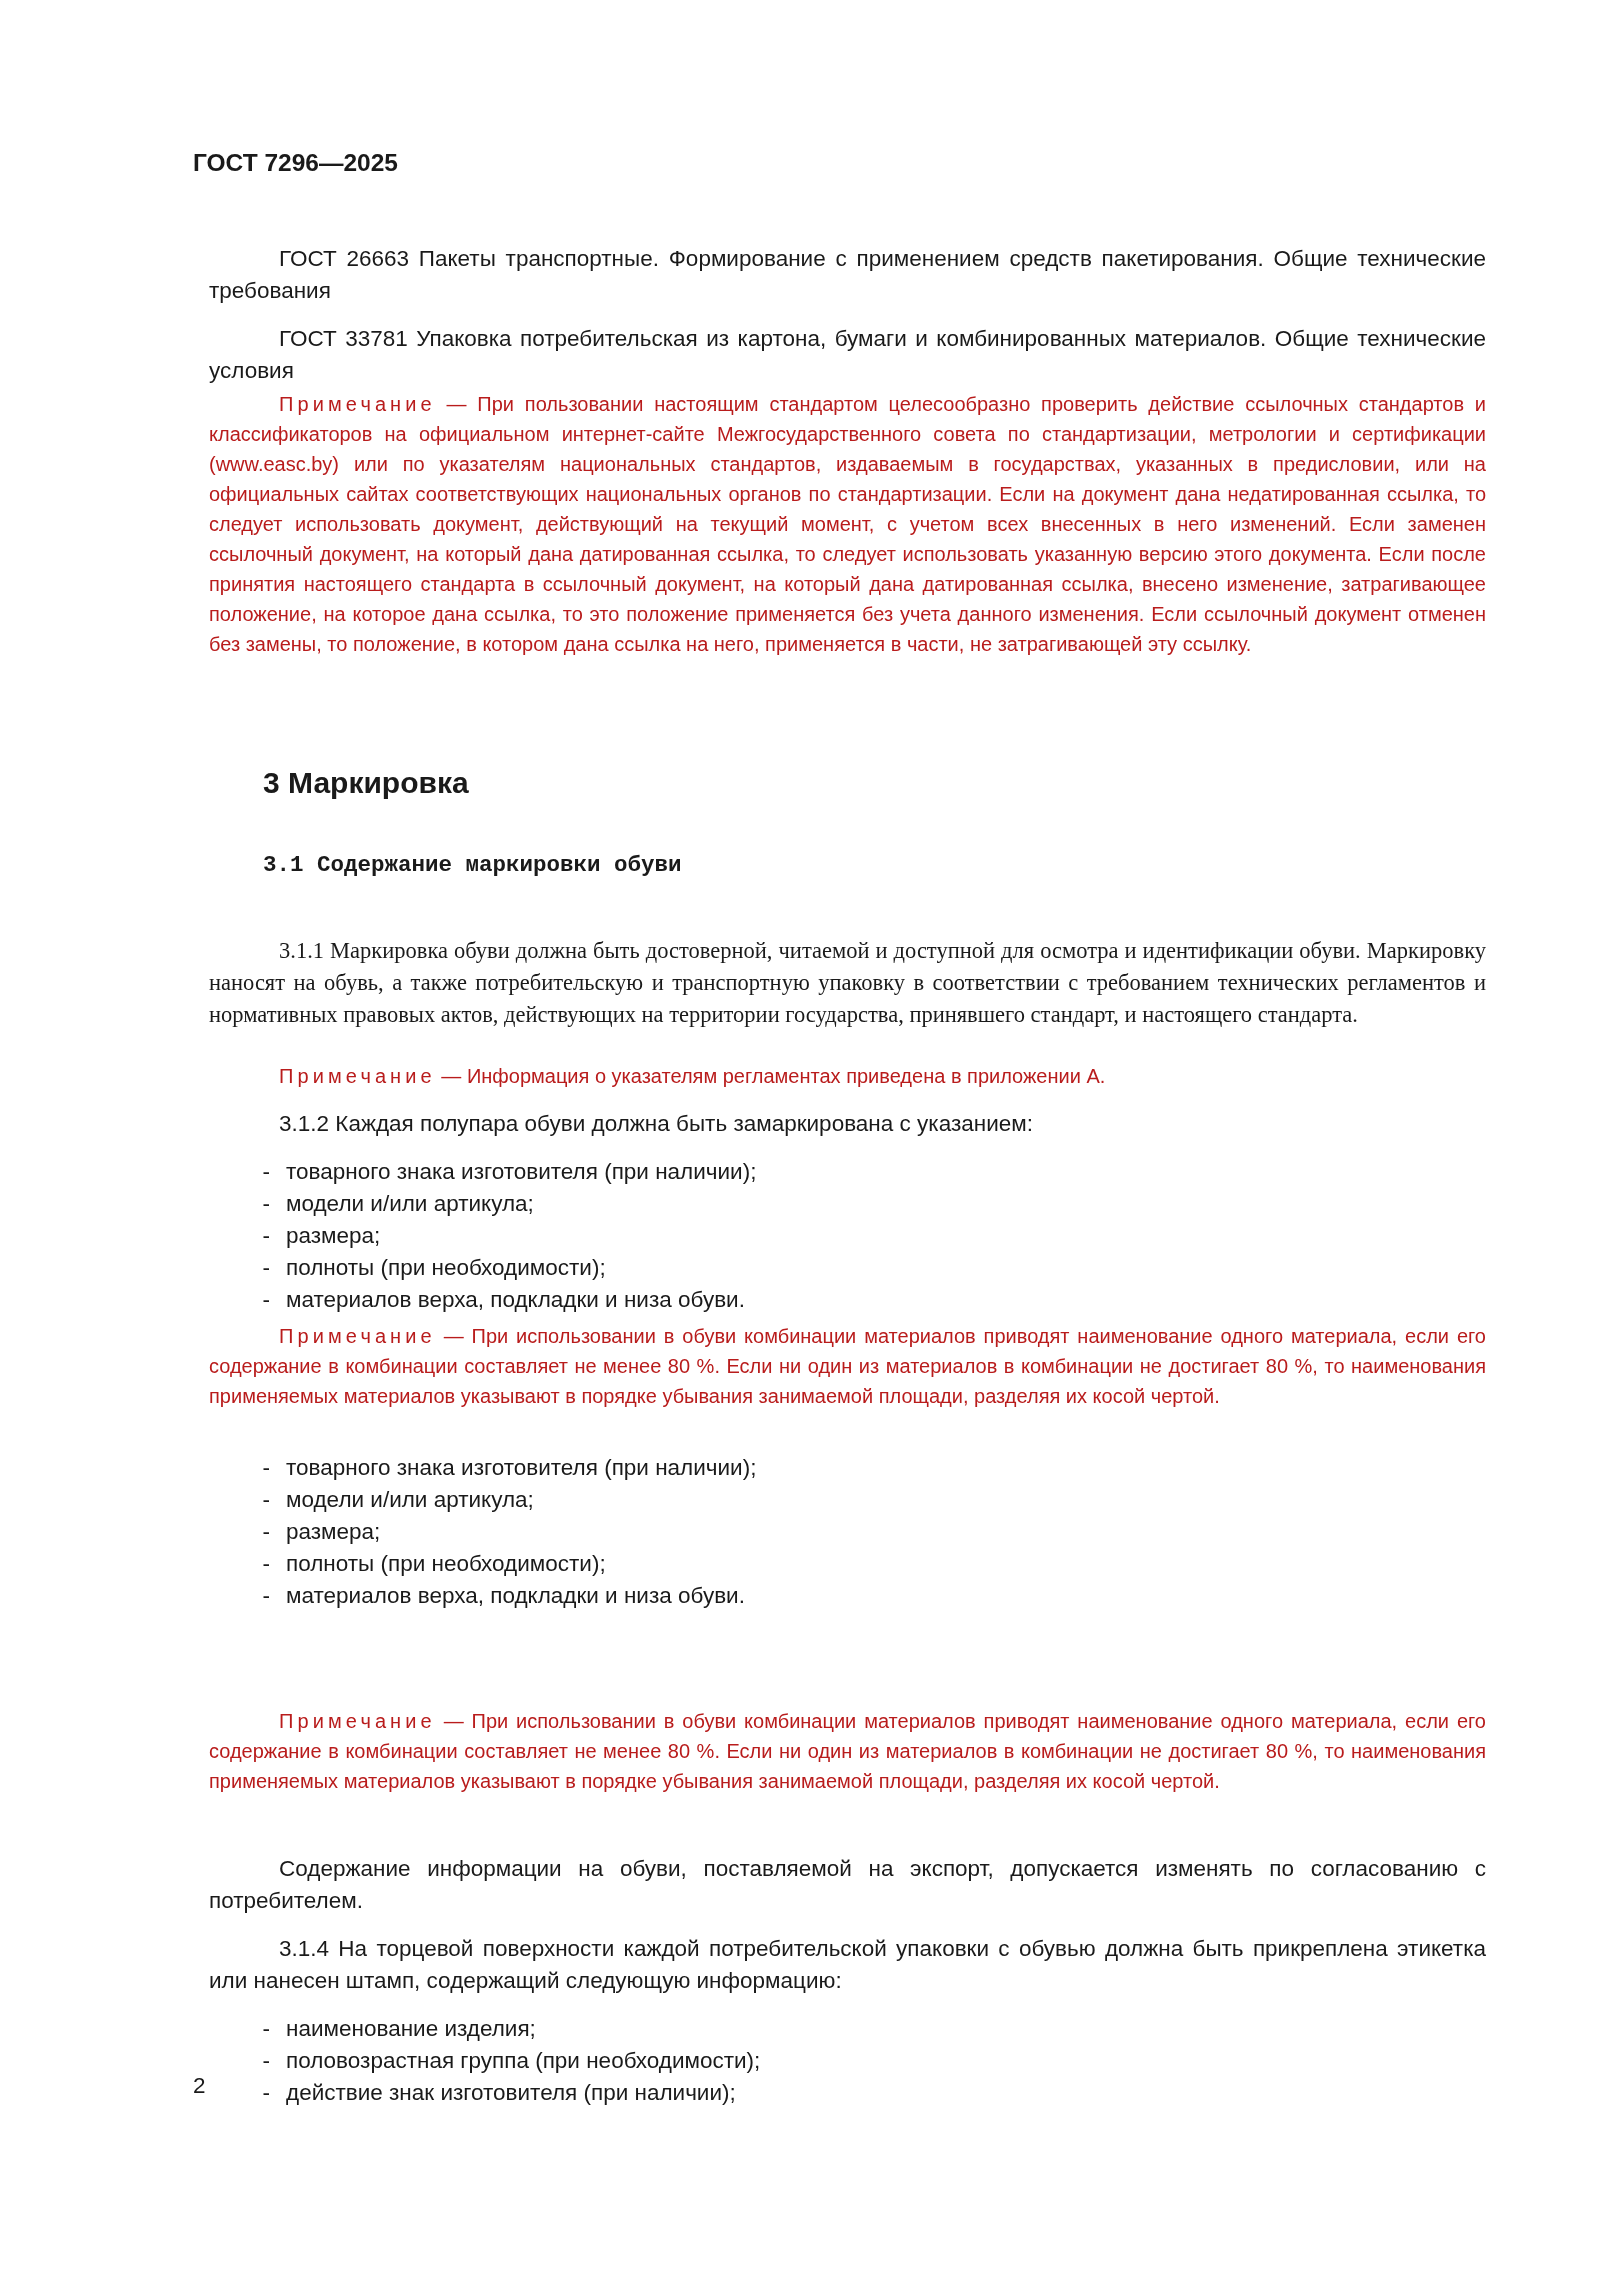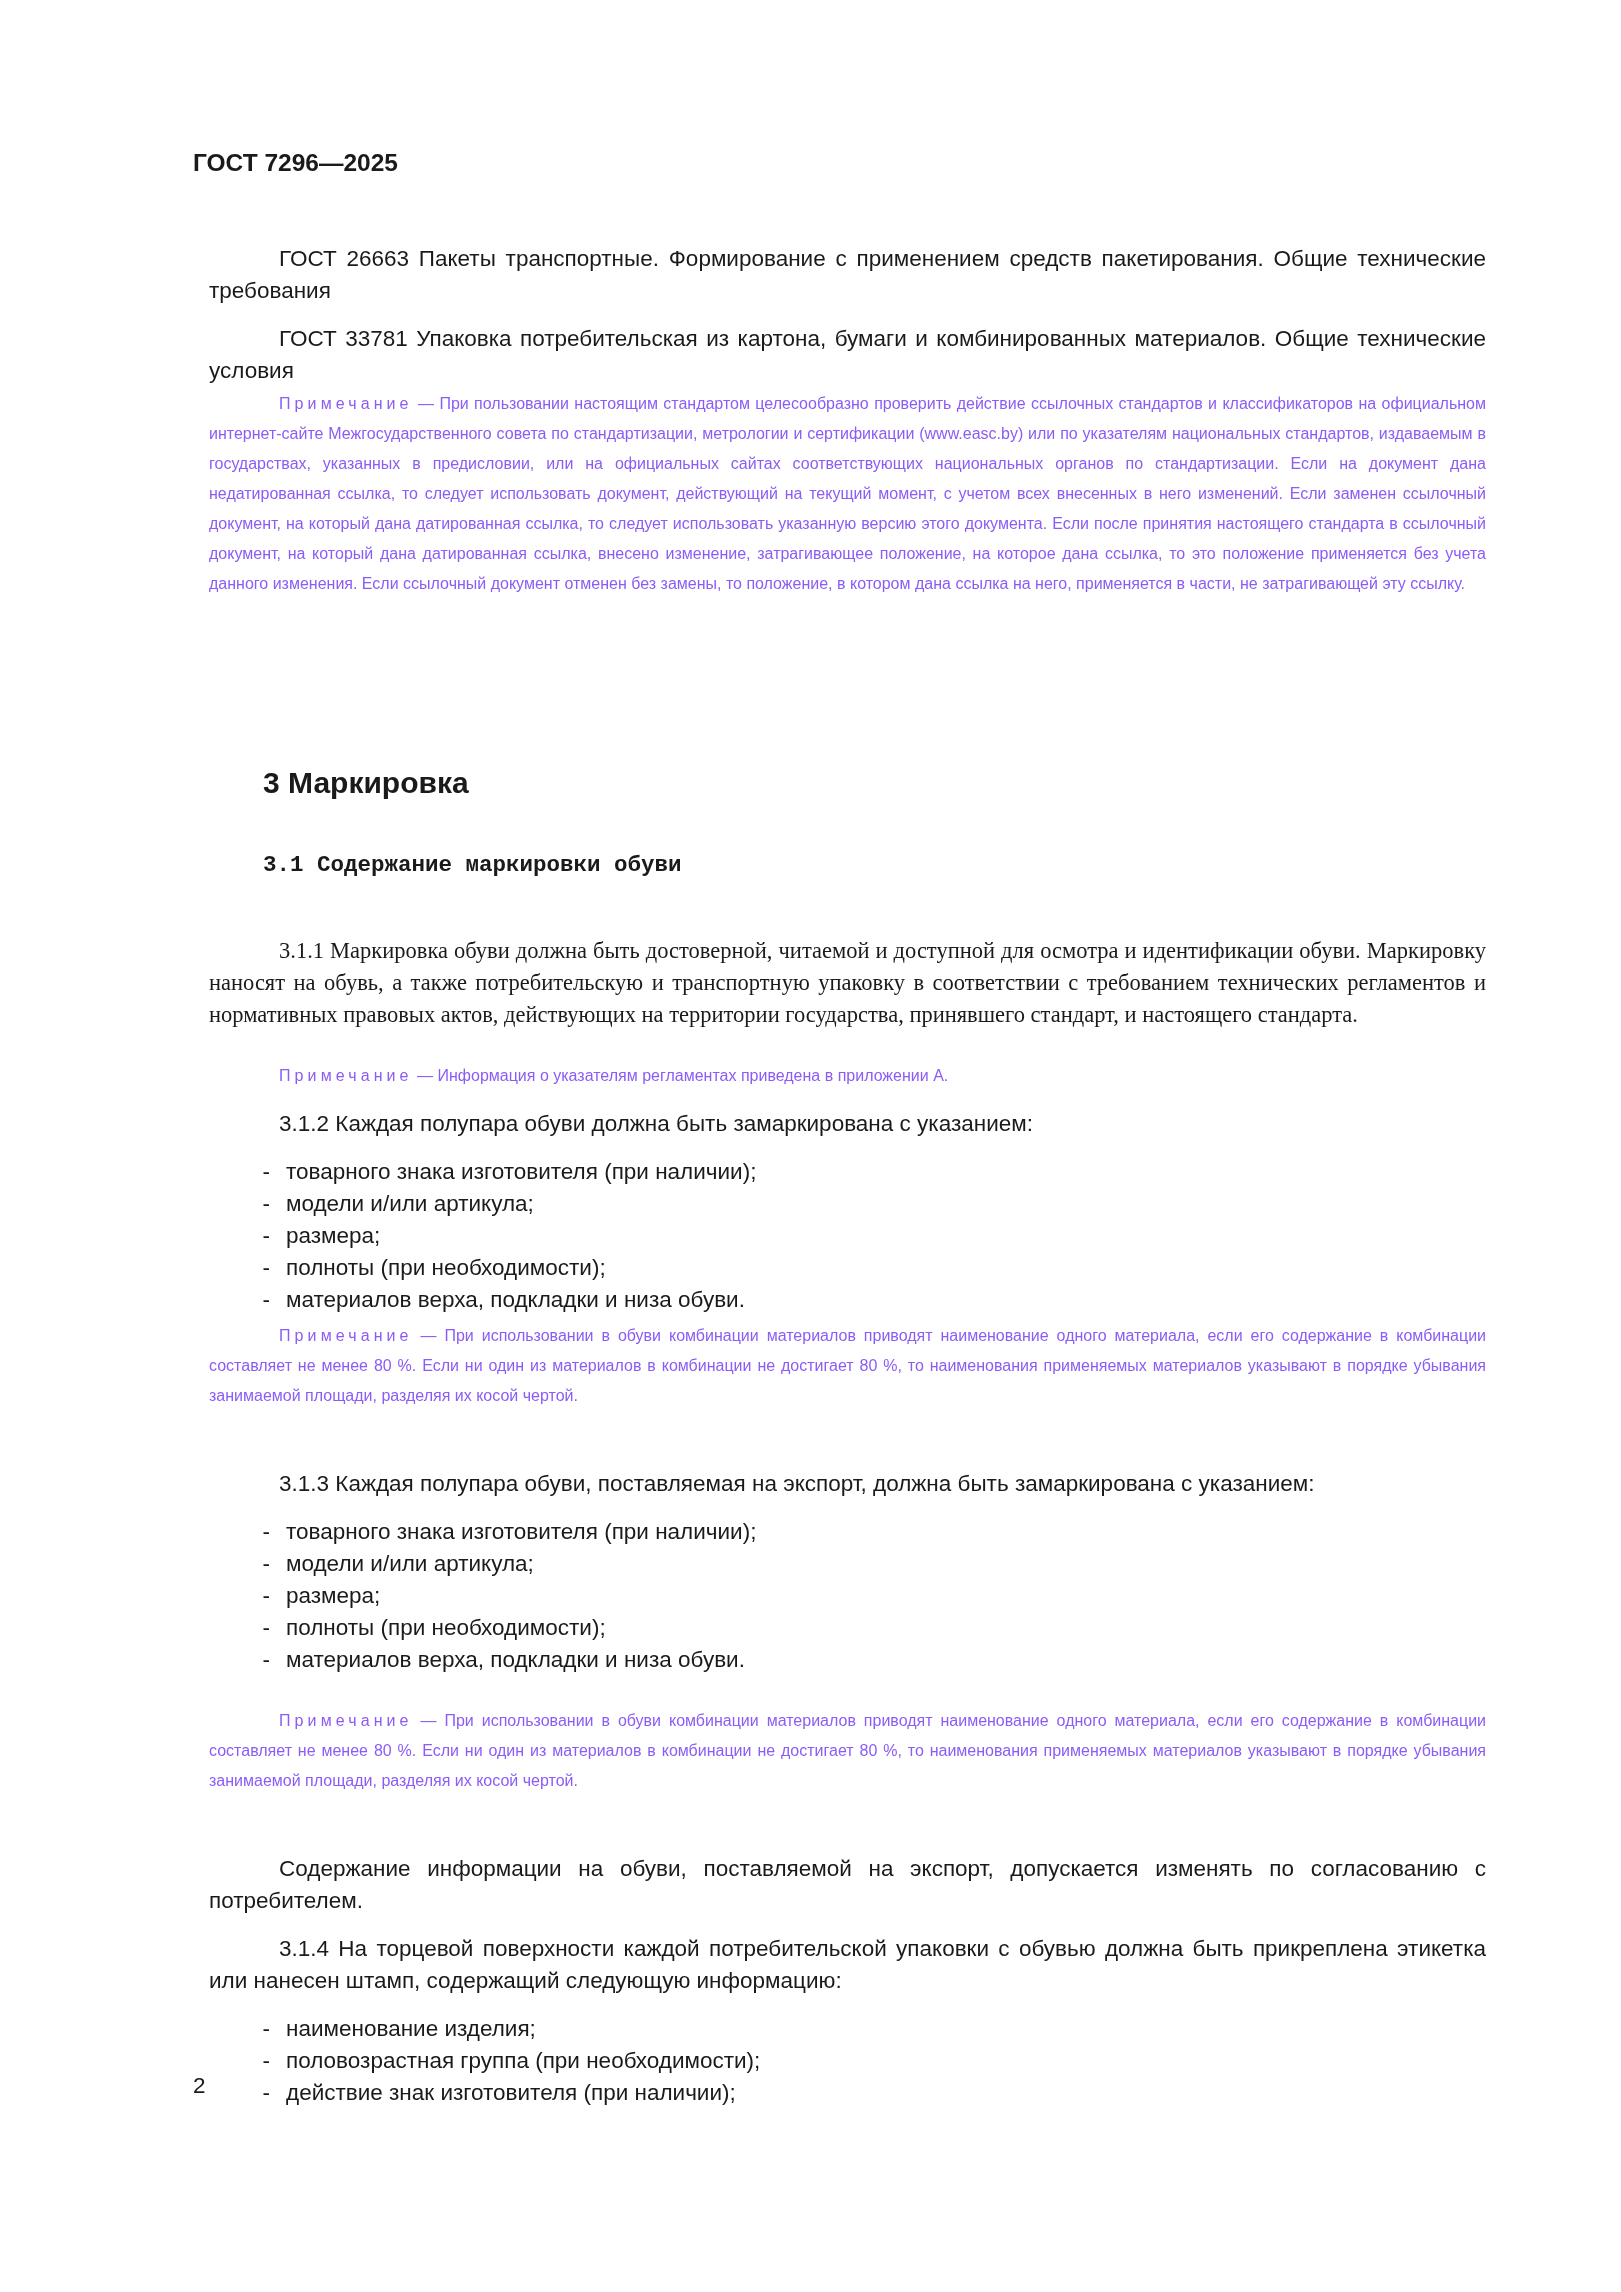--- a/index.html
+++ b/index.html
@@ -2,21 +2,21 @@
 <html><head>
 <meta charset="utf-8">
 <style>
   html, body { margin: 0; padding: 0; background: #ffffff; }
   body { width: 1621px; height: 2293px; position: relative; overflow: hidden;
          font-family: "Liberation Sans", "DejaVu Sans", sans-serif; color: #1a1a1a; }
   .page { position: absolute; left: 0; top: 0; width: 1485px; height: 2293px; background: #fff; }
   .hdr { position: absolute; left: 193px; top: 148px; font-size: 24.5px; font-weight: bold; line-height: 29px; white-space: nowrap; }
   .blk { position: absolute; left: 193px; width: 1309px; text-align: justify; }
   .body22 { font-size: 22.5px; line-height: 32px; }
-  .note20 { font-size: 16px; line-height: 30px; color: #8b5cf6; }
+  .note20 { font-size: 20px; line-height: 30px; color: #b91c1c; }
   .ind { text-indent: 70px; }
   .p { margin: 16px; }
   .lead { letter-spacing: 4.1px; }
   .h1 { position: absolute; left: 263px; top: 765px; font-size: 30px; font-weight: bold; line-height: 35px; white-space: nowrap; }
   .h2 { position: absolute; left: 263px; top: 852px; font-size: 22.5px; font-weight: bold; line-height: 27.4px; white-space: nowrap; font-family: Liberation Mono, monospace; }
   .list { margin: 0; padding: 0; list-style: none; }
   .list li { padding-left: 93px; text-indent: -23.5px; margin: 0; }
   .list li .dash { display: inline-block; width: 23.5px; text-indent: 0; }
   .pagenum { position: absolute; left: 193px; top: 2072px; font-size: 22.5px; line-height: 27.4px; }
   .single { text-align: left; }
@@ -57,21 +57,20 @@
       <li><span class="dash">-</span><span>полноты (при необходимости);</span></li>
       <li><span class="dash">-</span><span>материалов верха, подкладки и низа обуви.</span></li>
     </ul>
   </div>
 
   <div class="blk note20" style="top:1305px;">
     <p class="p ind"><span class="lead">Примечание</span><span> — </span><span>При использовании в обуви комбинации материалов приводят наименование одного материала, если его содержание в комбинации составляет не менее 80 %. Если ни один из материалов в комбинации не достигает 80 %, то наименования применяемых материалов указывают в порядке убывания занимаемой площади, разделяя их косой чертой.</span></p>
   </div>
 
   <div class="blk body22 single" style="top:1452px;">
-    <p class="p ind">3.1.3  Каждая полупара обуви, поставляемая на экспорт, должна быть замаркирована с указанием:</p>
     <ul class="list">
       <li><span class="dash">-</span><span>товарного знака изготовителя (при наличии);</span></li>
       <li><span class="dash">-</span><span>модели и/или артикула;</span></li>
       <li><span class="dash">-</span><span>размера;</span></li>
       <li><span class="dash">-</span><span>полноты (при необходимости);</span></li>
       <li><span class="dash">-</span><span>материалов верха, подкладки и низа обуви.</span></li>
     </ul>
   </div>
 
   <div class="blk note20" style="top:1690px;">

